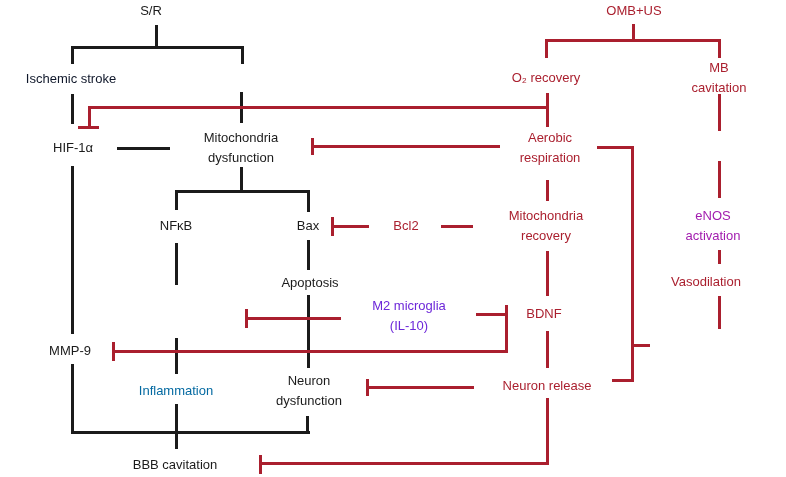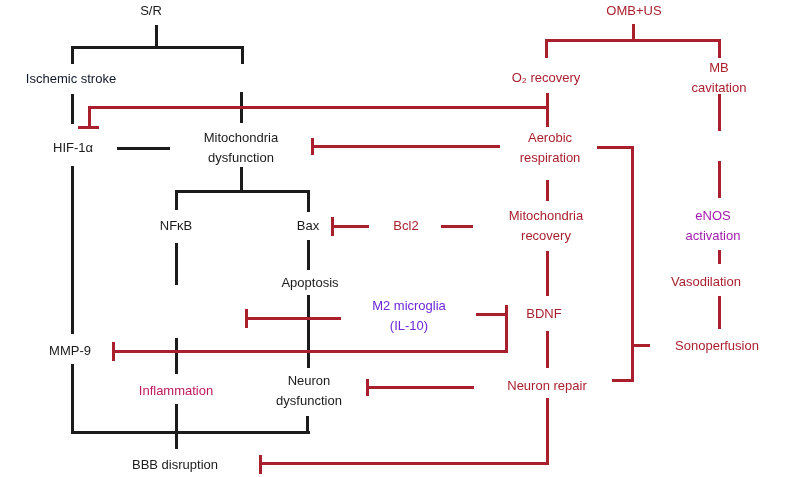--- a/index.html
+++ b/index.html
@@ -91,33 +91,32 @@
     <div class="seg" style="left: 612px; top: 379px; width: 22px; height: 3px; background: rgb(170, 31, 46);"></div>
     <div class="node" style="left: 151px; top: 11px; color: rgb(27, 27, 27);">S/R</div>
     <div class="node" style="left: 71px; top: 79px; color: #0f172a;">Ischemic stroke</div>
     <div class="node" style="left: 73px; top: 148px; color: rgb(27, 27, 27);">HIF-1α</div>
     <div class="node" style="left: 241px; top: 148px; color: rgb(27, 27, 27);">Mitochondria
 dysfunction</div>
     <div class="node" style="left: 176px; top: 226px; color: rgb(27, 27, 27);">NFκB</div>
     <div class="node" style="left: 308px; top: 226px; color: rgb(27, 27, 27);">Bax</div>
     <div class="node" style="left: 310px; top: 283px; color: rgb(27, 27, 27);">Apoptosis</div>
     <div class="node" style="left: 70px; top: 351px; color: rgb(27, 27, 27);">MMP-9</div>
-    <div class="node" style="left: 176px; top: 391px; color: #be185d;">Inflammation</div>
+    <div class="node" style="left: 176px; top: 391px; color: #0369a1;">Inflammation</div>
     <div class="node" style="left: 309px; top: 391px; color: rgb(27, 27, 27);">Neuron
 dysfunction</div>
-    <div class="node" style="left: 175px; top: 465px; color: rgb(27, 27, 27);">BBB disruption</div>
+    <div class="node" style="left: 175px; top: 465px; color: rgb(27, 27, 27);">BBB cavitation</div>
     <div class="node" style="left: 634px; top: 11px; color: rgb(170, 31, 46);">OMB+US</div>
     <div class="node" style="left: 546px; top: 78px; color: rgb(170, 31, 46);">O₂ recovery</div>
     <div class="node" style="left: 719px; top: 78px; color: rgb(170, 31, 46);">MB cavitation</div>
     <div class="node" style="left: 550px; top: 148px; color: rgb(170, 31, 46);">Aerobic
 respiration</div>
     <div class="node" style="left: 546px; top: 226px; color: rgb(170, 31, 46);">Mitochondria
 recovery</div>
     <div class="node" style="left: 406px; top: 226px; color: rgb(170, 31, 46);">Bcl2</div>
     <div class="node" style="left: 713px; top: 226px; color: #a21caf;">eNOS
 activation</div>
     <div class="node" style="left: 706px; top: 282px; color: rgb(170, 31, 46);">Vasodilation</div>
-    <div class="node" style="left: 717px; top: 346px; color: rgb(170, 31, 46);">Sonoperfusion</div>
     <div class="node" style="left: 544px; top: 314px; color: rgb(170, 31, 46);">BDNF</div>
     <div class="node" style="left: 409px; top: 316px; color: #6d28d9;">M2 microglia
 (IL-10)</div>
-    <div class="node" style="left: 547px; top: 386px; color: rgb(170, 31, 46);">Neuron repair</div>
+    <div class="node" style="left: 547px; top: 386px; color: rgb(170, 31, 46);">Neuron release</div>
   </div>
 
 </body></html>

